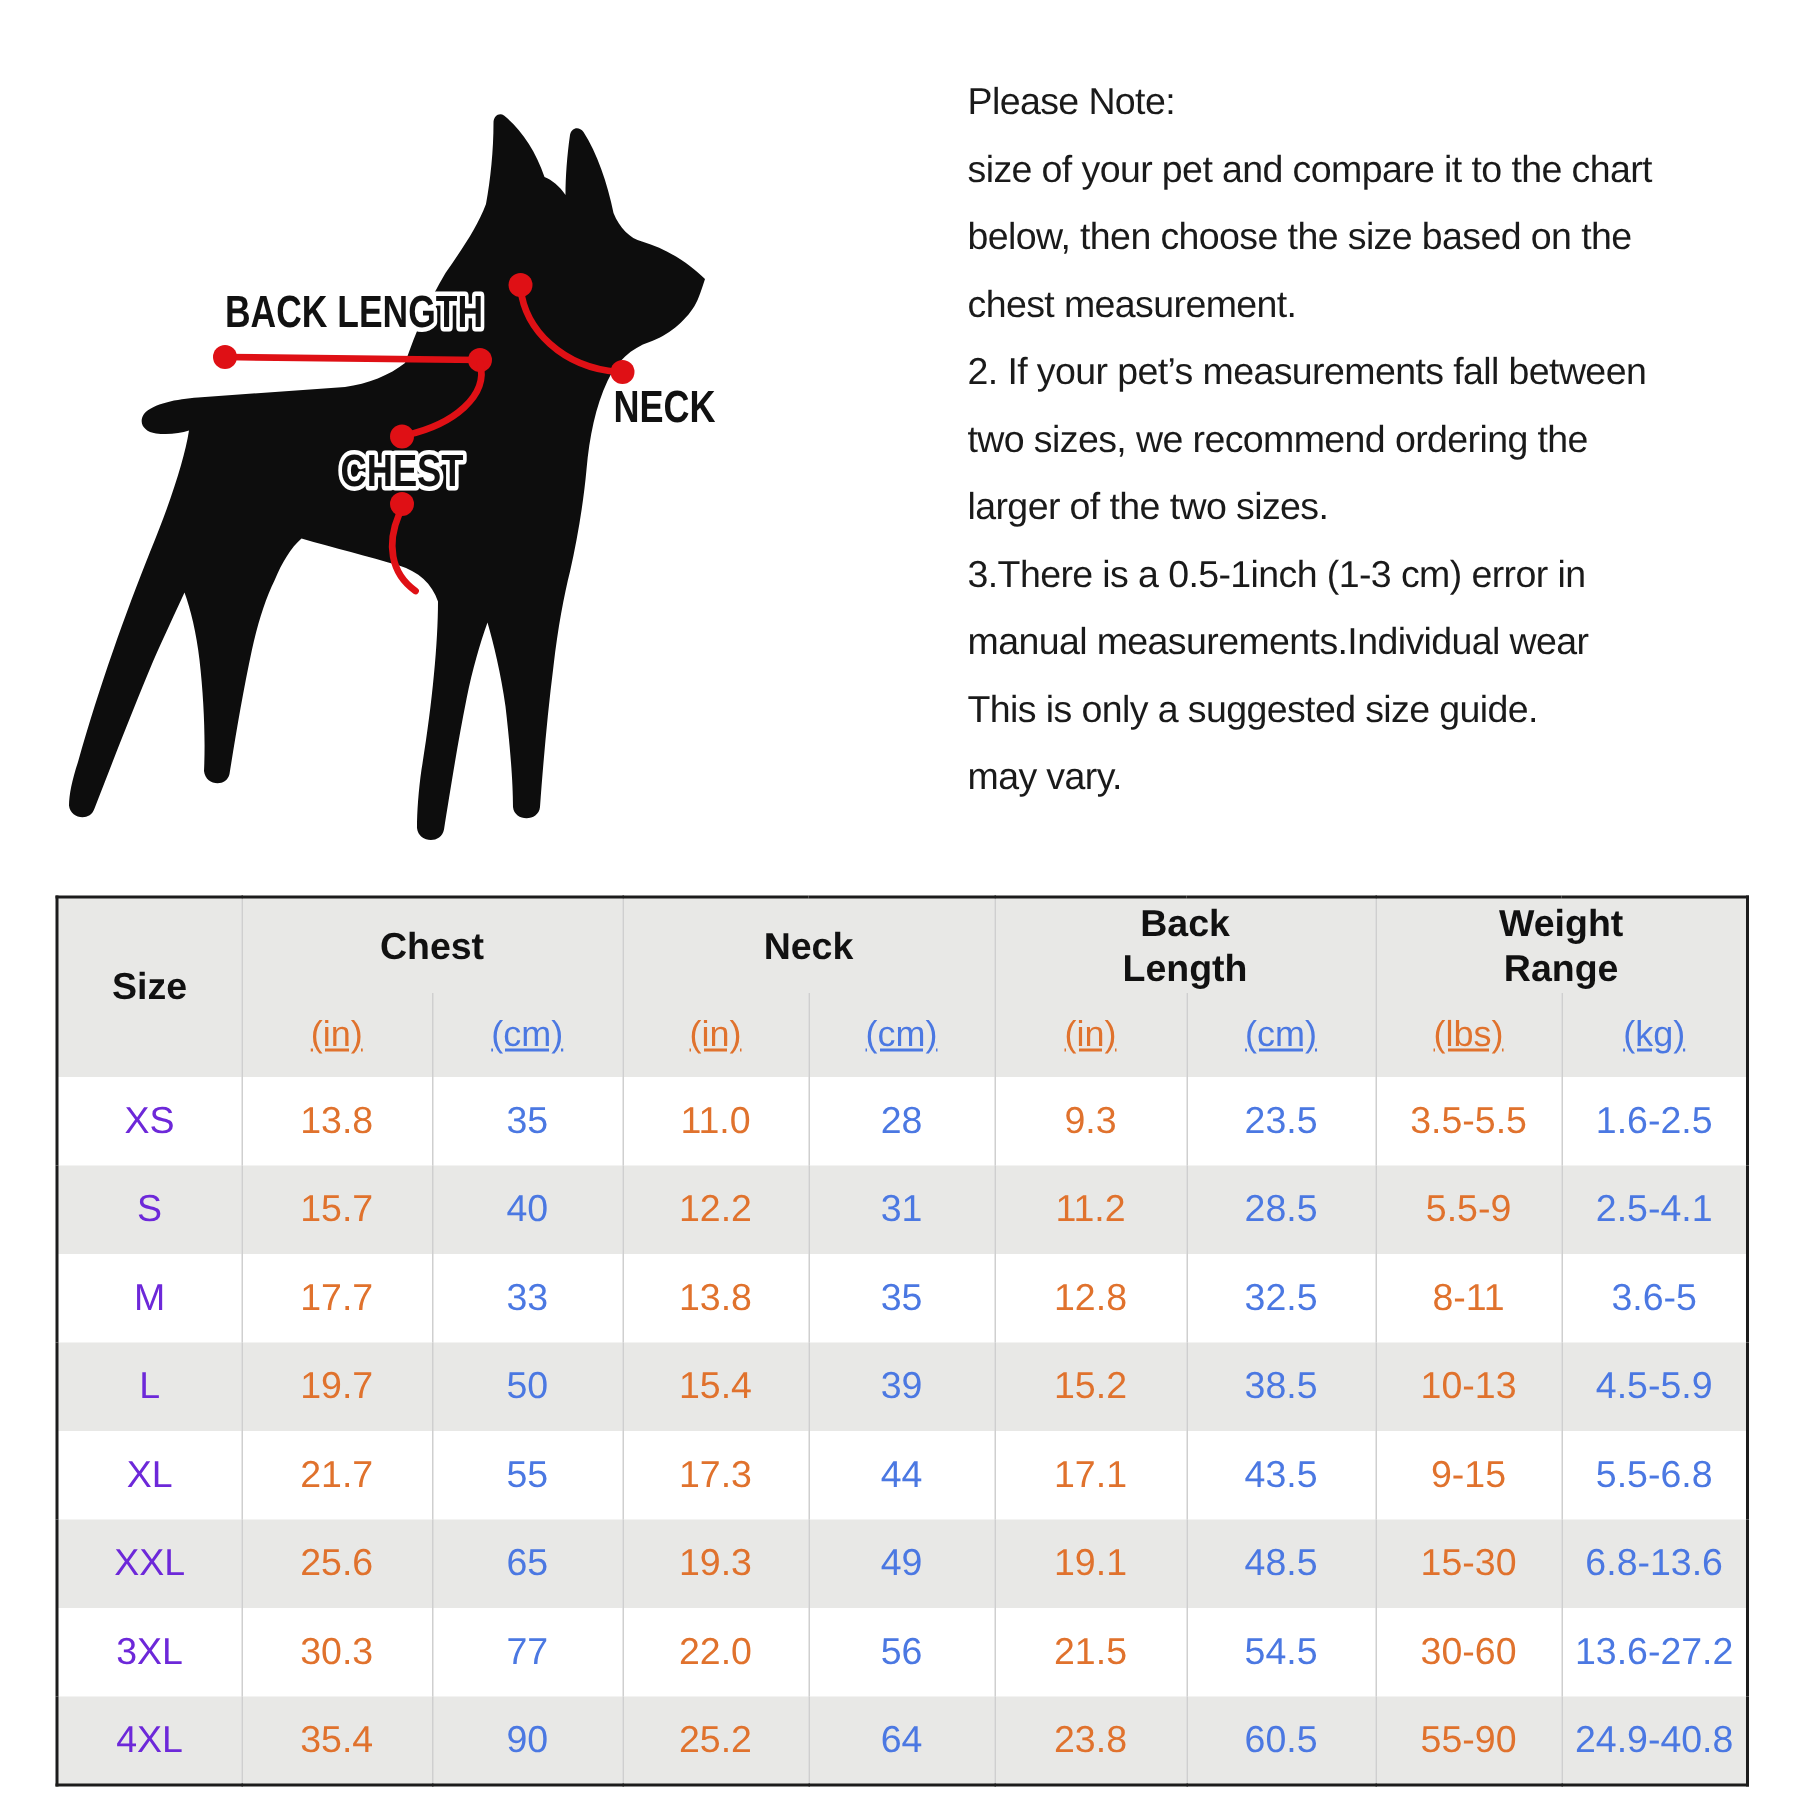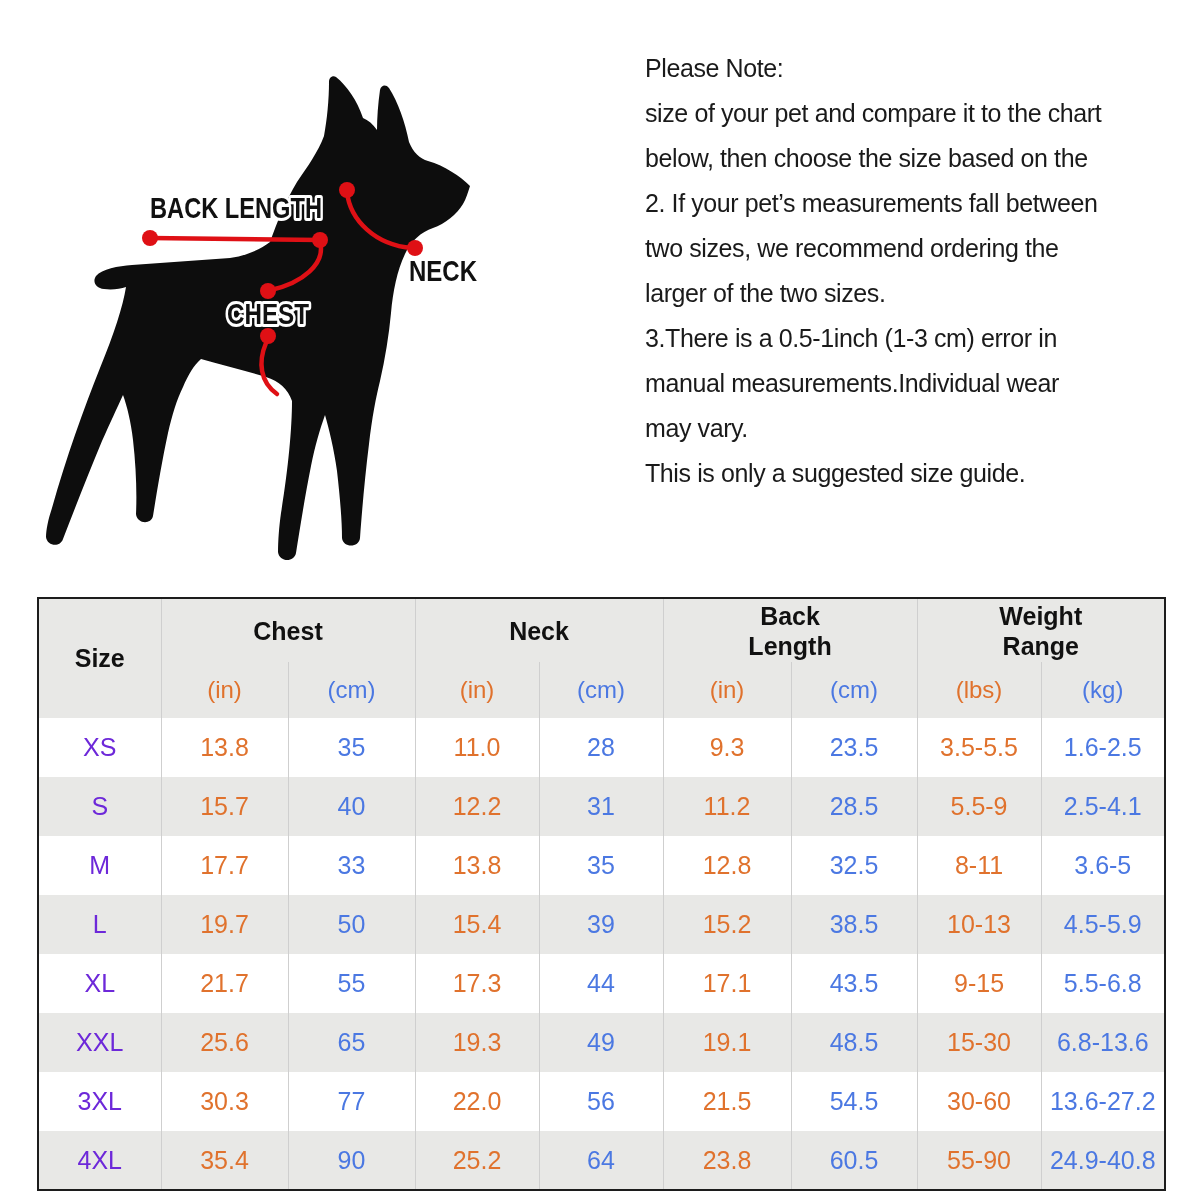--- a/index.html
+++ b/index.html
@@ -51,21 +51,21 @@
     font-size:25px;font-weight:400;
   }
   .size-table thead th{background:var(--row-alt);}
   .size-table thead tr.row-groups th{height:64px;}
   .size-table thead tr.row-subs th{height:56px;font-size:24px;}
   .size-table th.g{
     font-weight:600;color:#111;white-space:pre-line;line-height:30px;
     border-left:1px solid var(--grid-line);
   }
   .size-table th.size-h{font-weight:600;color:#111;margin-top:28px;}
-  .size-table tr.row-subs th{border-left:1px solid var(--grid-line);}
+  .size-table tr.row-subs th{border-left:1px solid var(--grid-line);text-decoration:underline;}
   .size-table tbody td{height:59px;}
   .size-table tbody td:not(:first-child){border-left:1px solid var(--grid-line);}
   .size-table tbody tr:nth-child(even){background:var(--row-alt);}
   .c-size{font-weight:600;color:#6d28d9;}
   .c-in{color:var(--value-in);}
   .c-cm{color:var(--value-cm);}
 </style>
 </head>
 <body>
 
@@ -134,27 +134,28 @@
 
   <text class="diag-label" x="206" y="158" textLength="172" lengthAdjust="spacingAndGlyphs">BACK LENGTH</text>
   <text class="diag-label" x="238" y="264" textLength="82" lengthAdjust="spacingAndGlyphs">CHEST</text>
   <text class="diag-label" x="413" y="221" textLength="68" lengthAdjust="spacingAndGlyphs">NECK</text>
 </svg>
 
 <div class="note">
     <div class="note-line">Please Note:</div>
     <div class="note-line">size of your pet and compare it to the chart</div>
     <div class="note-line">below, then choose the size based on the</div>
+    <div class="note-line">chest measurement.</div>
     <div class="note-line">2. If your pet’s measurements fall between</div>
     <div class="note-line">two sizes, we recommend ordering the</div>
     <div class="note-line">larger of the two sizes.</div>
     <div class="note-line">3.There is a 0.5-1inch (1-3 cm) error in</div>
     <div class="note-line">manual measurements.Individual wear</div>
+    <div class="note-line">This is only a suggested size guide.</div>
     <div class="note-line">may vary.</div>
-    <div class="note-line">This is only a suggested size guide.</div>
   </div>
 
 <table class="size-table">
   <colgroup>
     <col style="width:123px">
       <col style="width:127px">
       <col style="width:127px">
     <col style="width:124px">
       <col style="width:124px">
       <col style="width:128px">

